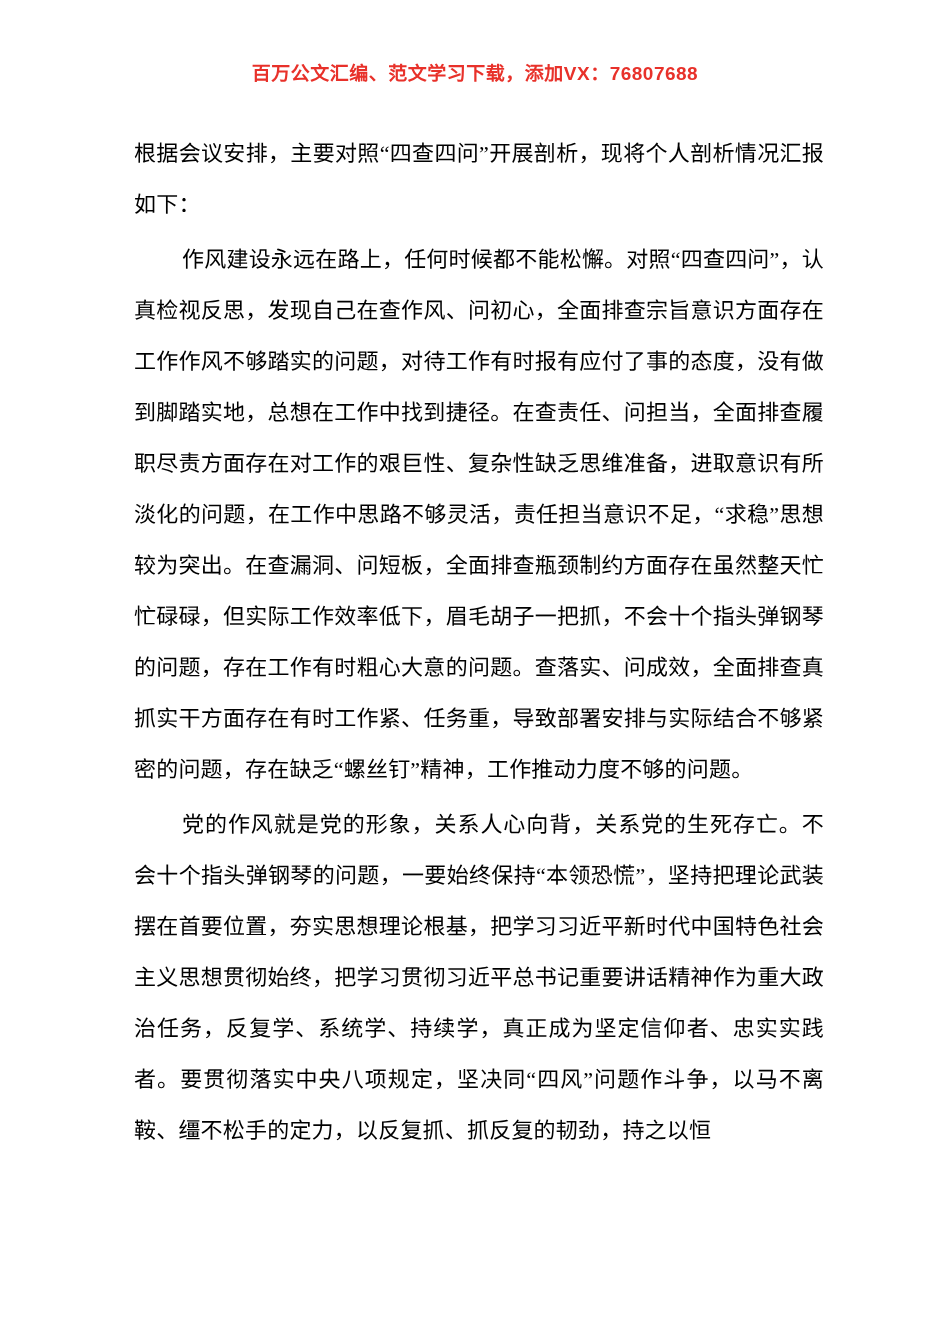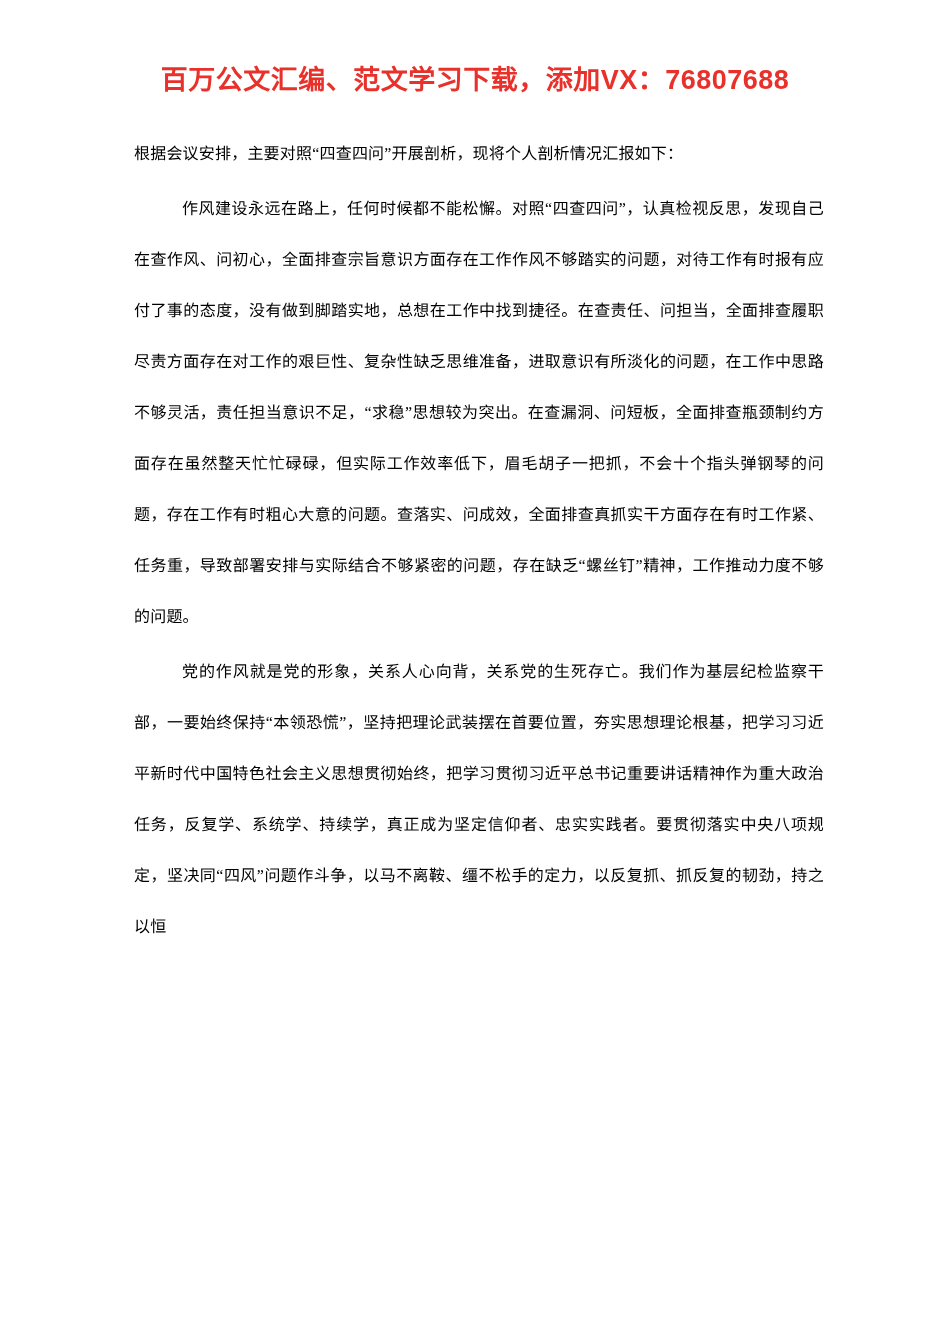--- a/index.html
+++ b/index.html
@@ -22,34 +22,34 @@
     box-sizing: border-box;
   }
   .banner {
     position: absolute;
     top: 58px;
     left: 0;
     width: 950px;
     text-align: center;
     color: #e8312a;
     font-family: "Liberation Sans", "DejaVu Sans", sans-serif;
-    font-size: 27px;
+    font-size: 19px;
     font-weight: 700;
     letter-spacing: 0.5px;
     white-space: nowrap;
   }
   .content {
     position: absolute;
     top: 128px;
     left: 134px;
     width: 690px;
   }
   p.para {
     margin: 0 0 4px 0;
-    font-size: 16px;
+    font-size: 22px;
     line-height: 51px;
     text-align: justify;
     text-justify: inter-ideograph;
     letter-spacing: 0.2px;
     font-family: "Liberation Serif", "DejaVu Serif", serif;
   }
   p.indent {
     text-indent: 48px;
   }
   b {
@@ -59,16 +59,16 @@
 </head>
 <body>
 
 <div class="page">
 
   <div class="banner">百万公文汇编、范文学习下载，添加VX：76807688</div>
 
   <div class="content">
       <p class="para"><span>根据会议安排，主要对照“四查四问”开展剖析，现将个人剖析情况汇报如下：</span></p>
       <p class="para indent"><span>作风建设永远在路上，任何时候都不能松懈。对照“四查四问”，认真检视反思，发现自己在</span><b>查作风、问初心</b><span>，全面排查宗旨意识方面存在工作作风不够踏实的问题，对待工作有时报有应付了事的态度，没有做到脚踏实地，总想在工作中找到捷径。在</span><b>查责任、问担当</b><span>，全面排查履职尽责方面存在对工作的艰巨性、复杂性缺乏思维准备，进取意识有所淡化的问题，在工作中思路不够灵活，责任担当意识不足，“求稳”思想较为突出。在</span><b>查漏洞、问短板</b><span>，全面排查瓶颈制约方面存在虽然整天忙忙碌碌，但实际工作效率低下，眉毛胡子一把抓，不会十个指头弹钢琴的问题，存在工作有时粗心大意的问题。</span><b>查落实、问成效</b><span>，全面排查真抓实干方面存在有时工作紧、任务重，导致部署安排与实际结合不够紧密的问题，存在缺乏“螺丝钉”精神，工作推动力度不够的问题。</span></p>
-      <p class="para indent"><span>党的作风就是党的形象，关系人心向背，关系党的生死存亡。我们作为基层纪检监察干部，</span><b>一要</b><span>始终保持“本领恐慌”，坚持把理论武装摆在首要位置，夯实思想理论根基，把学习习近平新时代中国特色社会主义思想贯彻始终，把学习贯彻习近平总书记重要讲话精神作为重大政治任务，反复学、系统学、持续学，真正成为坚定信仰者、忠实实践者。要贯彻落实中央八项规定，坚决同“四风”问题作斗争，以马不离鞍、缰不松手的定力，以反复抓、抓反复的韧劲，持之以恒</span></p>
+      <p class="para indent"><span>党的作风就是党的形象，关系人心向背，关系党的生死存亡。不会十个指头弹钢琴的问题，</span><b>一要</b><span>始终保持“本领恐慌”，坚持把理论武装摆在首要位置，夯实思想理论根基，把学习习近平新时代中国特色社会主义思想贯彻始终，把学习贯彻习近平总书记重要讲话精神作为重大政治任务，反复学、系统学、持续学，真正成为坚定信仰者、忠实实践者。要贯彻落实中央八项规定，坚决同“四风”问题作斗争，以马不离鞍、缰不松手的定力，以反复抓、抓反复的韧劲，持之以恒</span></p>
     </div>
 
 </div>
 
 </body></html>

